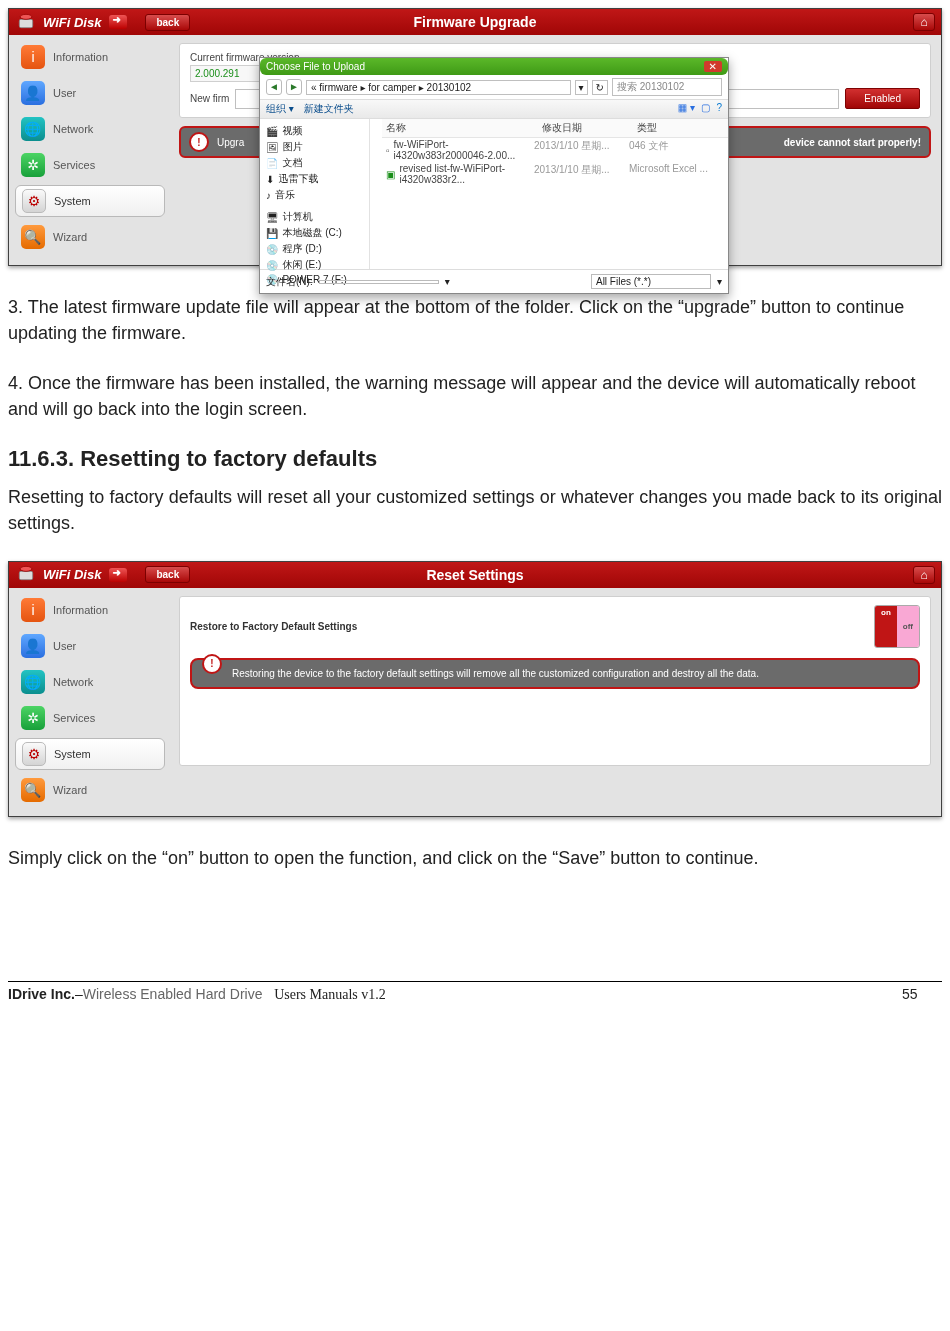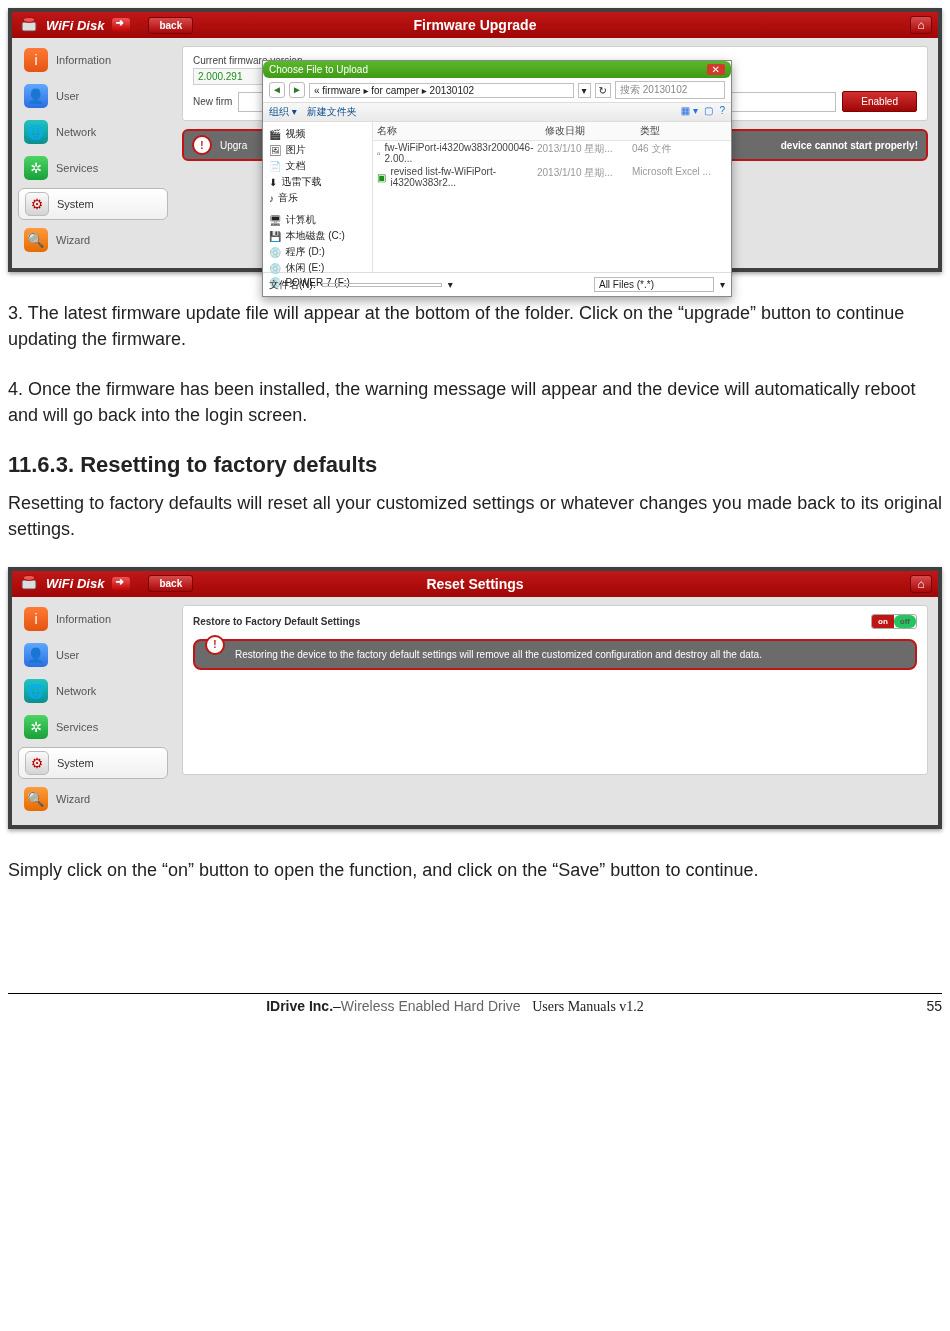--- a/index.html
+++ b/index.html
@@ -1,20 +1,20 @@
 <!DOCTYPE html>
 <html><head>
 <meta charset="utf-8">
 <style>
   * { box-sizing: border-box; margin: 0; padding: 0; }
   body { font-family: Arial, Helvetica, sans-serif; background:#fff; color:#222; width:950px; }
   .page { padding: 8px 8px 30px 8px; }
 
   
-  .app { border:4px solid #404040; box-shadow: 0 2px 4px rgba(0,0,0,.35); background:#e5e5e5; margin-bottom:28px; }
+  .app { border:1px solid #404040; box-shadow: 0 2px 4px rgba(0,0,0,.35); background:#e5e5e5; margin-bottom:28px; }
   .app .titlebar { display:flex; align-items:center; background: linear-gradient(#c01717,#a00606); color:#fff; height:26px; font-size:13px; font-weight:bold; padding:0 6px; position:relative; }
   .titlebar .hdd-icon, .titlebar .arrow-icon, .titlebar .home-icon { display:inline-block; }
   .titlebar .hdd-icon svg { width:22px; height:20px; }
   .titlebar .brand { margin-left:6px; font-style:italic; }
   .titlebar .arrow-icon { margin-left:8px; width:18px;height:14px;background:linear-gradient(#e55,#b00);border-radius:3px;position:relative; }
   .titlebar .arrow-icon::after{content:"➜";font-size:10px;position:absolute;left:3px;top:-1px;}
   .titlebar .back-btn { margin-left:18px; background:linear-gradient(#d84c4c,#a90707); border:1px solid #7c0000; border-radius:3px; font-size:10px; padding:2px 10px; color:#fff; }
   .titlebar .titlecenter { position:absolute; left:50%; transform:translateX(-50%); font-size:14px; }
   .titlebar .home-icon { margin-left:auto; background:linear-gradient(#d84c4c,#a90707); border:1px solid #7c0000; border-radius:3px; width:22px;height:18px; font-size:12px; text-align:center; line-height:16px;}
   .app-body { display:flex; min-height:230px; background:#e3e3e3; }
@@ -41,48 +41,48 @@
   .filedlg .fd-close { background:#d13a2c;color:#fff;border-radius:2px;padding:0 5px; }
   .filedlg .fd-nav { display:flex; align-items:center; gap:4px; padding:3px 6px; border-bottom:1px solid #ddd; background:#fff; }
   .fd-nav .arrow { width:16px;height:16px;border:1px solid #bbb;border-radius:3px;text-align:center;line-height:14px;color:#2b7a2b; }
   .fd-nav .path { flex:1; border:1px solid #bfbfbf; padding:1px 4px; }
   .fd-nav .search { width:110px; border:1px solid #bfbfbf; padding:1px 4px; color:#888; }
   .fd-tool { background:linear-gradient(#f8f8f8,#e9e9e9); border-bottom:1px solid #ddd; padding:2px 6px; display:flex; gap:10px; color:#0a4d8c; }
   .fd-tool .sp{margin-left:auto;display:flex;gap:6px;color:#2a6fe0;}
   .fd-body { display:flex; height:150px; }
   .fd-tree { width:110px; border-right:1px solid #e2e2e2; padding:4px; }
   .fd-tree div { padding:1px 2px; display:flex; gap:4px; align-items:center; }
-  .fd-list { flex:1; }
+  .fd-list { flex:1;margin-left:12px; }
   .fd-cols { display:flex; border-bottom:1px solid #e5e5e5; color:#444; background:#fafafa; }
   .fd-cols span { padding:2px 4px; }
   .fd-cols .c1{flex:1;} .fd-cols .c2{width:95px;} .fd-cols .c3{width:95px;}
   .fd-row { display:flex; padding:1px 4px; color:#444; }
   .fd-row .c1{flex:1;display:flex;gap:4px;align-items:center;} .fd-row .c2{width:95px;color:#999;} .fd-row .c3{width:95px;color:#999;}
   .fd-bottom { border-top:1px solid #ddd; padding:4px 6px; display:flex; align-items:center; gap:6px; }
   .fd-bottom .drop{border:1px solid #bbb;padding:1px 4px;width:120px;}
   .fd-bottom .spacer{flex:1;}
   .fd-btn { border:1px solid #aaa; background:linear-gradient(#fefefe,#e6e6e6); padding:2px 12px; border-radius:2px; }
 
   
   .toggle { display:inline-flex; border:1px solid #aaa; border-radius:3px; overflow:hidden; font-size:8px;justify-content:space-between; }
-  .toggle .on{background:#c01515;color:#fff;padding:2px 6px;} .toggle .off{background:#22c55e;color:#555;padding:2px 6px;border-radius:6px;}
+  .toggle .on{background:#c01515;color:#fff;padding:2px 6px;} .toggle .off{background:#f9a8d4;color:#555;padding:16px 6px;}
   .restore-row{display:flex;align-items:center;justify-content:space-between;font-size:10px;font-weight:bold;color:#333;}
   .wmsg { margin-top:10px; border:2px solid #c01515; border-radius:8px; background:#6b6b6b; color:#fff; padding:8px 10px; font-size:10px; display:flex; gap:10px;}
   .wmsg .warn-ico{flex:none;margin-top:-14px;background:#fff;}
 
   
   .doc-p { font-size:18px; line-height:1.45; margin:0 0 24px; }
   .doc-h { font-size:22px; font-weight:bold; margin:6px 0 12px; }
   .doc-p.just { text-align:justify; }
 
   .footer { border-top:1px solid #000; margin-top:110px; padding-top:4px; display:flex; font-size:14px; }
-  .footer .center{flex:1;text-align:center;}
+  .footer .center{flex:1;text-align:left;}
   .footer .brand{font-weight:bold;}
   .footer .sub{color:#666;}
-  .footer .pg{width:40px;text-align:right;}
+  .footer .pg{width:40px;}
 </style>
 </head>
 <body>
 <div class="page">
 
 <div class="app">
   <div class="titlebar">
     <span class="hdd-icon">
       <svg viewBox="0 0 24 24">
             <rect x="4" y="10" width="16" height="10" rx="2" fill="#ddd" stroke="#888"></rect>

